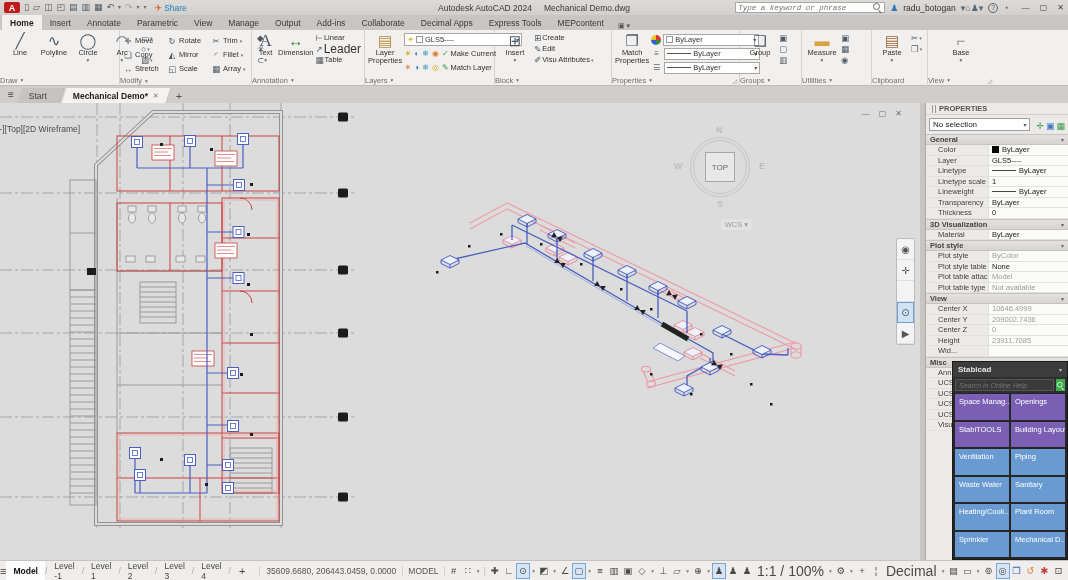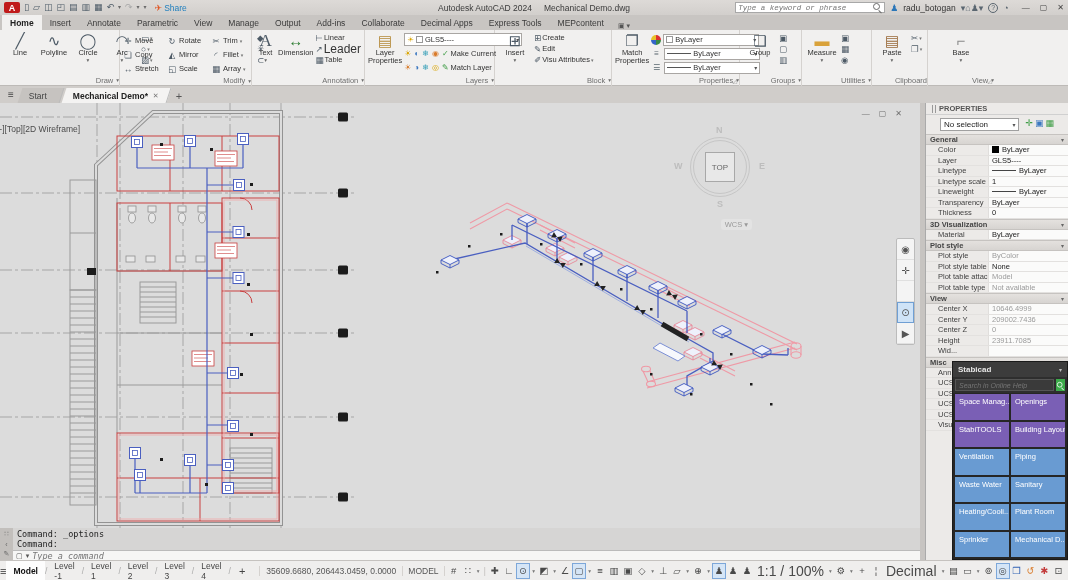--- a/index.html
+++ b/index.html
@@ -33,21 +33,21 @@
 
 .rtabs{position:absolute;left:0;top:15px;width:1068px;height:15px;background:#c8c5c2;display:flex;align-items:flex-end;padding-left:2px;font-size:8.5px;color:#3a3a3a}
 .rtab{padding:2px 8px;height:15px;display:flex;align-items:center}
 .rtab.active{background:#f1f0ef;color:#222;font-weight:bold}
 .rtab-more{margin-left:6px;color:#555;font-size:7px;display:flex;gap:2px;align-items:center}
 
 
 .ribbon{position:absolute;left:0;top:30px;width:1068px;height:56px;background:#f1f0ef;display:flex;border-bottom:1px solid #bdbab7}
 .panel{position:relative;height:56px;border-right:1px solid #d5d2cf;display:flex;flex-direction:column}
 .panel-body{flex:1;display:flex;align-items:flex-start;padding:2px 3px 0 3px;gap:2px}
-.panel-label{height:12px;display:flex;align-items:center;justify-content:flex-end;gap:3px;font-size:7.5px;color:#6e6e6e}
+.panel-label{height:12px;display:flex;align-items:center;justify-content:flex-start;gap:3px;font-size:7.5px;color:#6e6e6e}
 .panel-label .caret{font-size:5.5px}
 .panel-label .launcher{position:absolute;right:2px;bottom:2px;font-size:6px;color:#888}
 .bigbtn{width:34px;display:flex;flex-direction:column;align-items:center;gap:0;cursor:default}
 .bigbtn .glyph{font-size:15px;line-height:17px;color:#4d5a66}
 .bigbtn .blabel{font-size:7.5px;color:#333;text-align:center;line-height:8px;white-space:pre-line}
 .bigbtn .caret{font-size:5.5px;color:#666}
 .minicol{display:flex;flex-direction:column;gap:1px;padding-top:1px}
 .mini{display:flex;align-items:center;gap:1px;font-size:8.5px;color:#4d5a66;line-height:10px}
 .mini .caret{font-size:5px;color:#777}
 .mgrid{display:grid;grid-template-columns:repeat(3,44px);grid-auto-rows:13px;column-gap:0;row-gap:1px;padding-top:2px}
@@ -91,21 +91,21 @@
 .wcs{position:absolute;right:168px;top:116px;font-size:7.5px;color:#9a9a9a;background:#e3e3e3;border-radius:3px;padding:1px 4px}
 .navbar{position:absolute;right:5px;top:135px;width:19px;background:#f4f4f4;border:1px solid #bbb;border-radius:2px;display:flex;flex-direction:column;align-items:stretch}
 .nav-ic{height:21px;display:flex;align-items:center;justify-content:center;color:#555;font-size:10px;border-bottom:1px solid #e0e0e0}
 .nav-ic.on{background:#cfe3f7;border:1px solid #6f9fd4}
 
 
 .pal-gap{position:absolute;left:920px;top:103px;width:5px;height:457px;background:#c7c4c1}
 .palette{position:absolute;left:925px;top:103px;width:143px;height:457px;background:#eceae8;border-left:1px solid #aaa;font-size:7.5px;overflow:hidden}
 .pal-title{height:12px;display:flex;align-items:center;padding-left:6px;font-weight:bold;color:#555;font-size:7.5px;border-bottom:1px solid #d0d0d0}
 .pal-title::before{content:"";display:inline-block;width:2px;height:8px;border-left:1px solid #999;border-right:1px solid #999;margin-right:3px}
-.pal-combo-row{display:flex;align-items:flex-start;gap:6px;padding:3px 14px}
+.pal-combo-row{display:flex;align-items:flex-end;gap:6px;padding:3px 3px}
 .pal-combo{flex:1;height:13px;background:#fff;border:1px solid #a0a0a0;display:flex;align-items:center;padding:0 3px;font-size:8px;color:#222}
 .pal-combo .caret{margin-left:auto;font-size:6px;color:#555}
 .pal-cic{font-size:9px}
 .sect-h{height:11px;background:linear-gradient(#e4e1de,#d7d4d1);border-top:1px solid #c6c3c0;border-bottom:1px solid #c6c3c0;display:flex;align-items:center;padding:0 4px;font-weight:bold;color:#444}
 .sect-h .caret{margin-left:auto;font-size:6px;color:#666}
 .prow{display:flex;height:10.5px;border-bottom:1px solid #e3e1df;align-items:center}
 .prow .pl{width:62px;padding-left:12px;color:#3f3f3f;white-space:nowrap;overflow:hidden}
 .prow .pv{flex:1;background:#fbfbfa;border-left:1px solid #e0dedc;height:100%;display:flex;align-items:center;padding-left:3px;color:#222;white-space:nowrap;overflow:hidden}
 .prow .pv.dim{color:#9b9b9b}
 .pv.swatch::before{content:"";width:7px;height:7px;background:#000;margin-right:3px;flex:0 0 auto}
@@ -1051,39 +1051,20 @@
         <div class="st-cell blue">Piping</div>
         <div class="st-cell blue">Waste Water</div>
         <div class="st-cell blue">Sanitary</div>
         <div class="st-cell blue">Heating/Cooli...</div>
         <div class="st-cell blue">Plant Room</div>
         <div class="st-cell blue">Sprinkler</div>
         <div class="st-cell blue">Mechanical D...</div>
       </div>
   </div>
 
-  <div class="cmd">
-    <div class="cmd-grip">
-
-    <span>∷</span>
-        <span>‹</span>
-        <span>✎</span>
-      </div>
-    <div class="cmd-main">
-      <div class="cmd-hist">
-        <div>Command: _options</div>
-        <div>Command:</div>
-      </div>
-      <div class="cmd-input">
-        <span class="ic">▢</span>
-        <span class="ic">▾</span>
-        <input placeholder="Type a command" style="">
-      </div>
-    </div>
-  </div>
 
   <div class="sbar">
     <span class="sb-menu">≡</span>
     <span class="sb-tabs">
 
         <span style="display:flex;align-items:center">
           <span class="sb-tab active">Model</span>
           <span class="sb-slash">/</span>
         </span>
 

